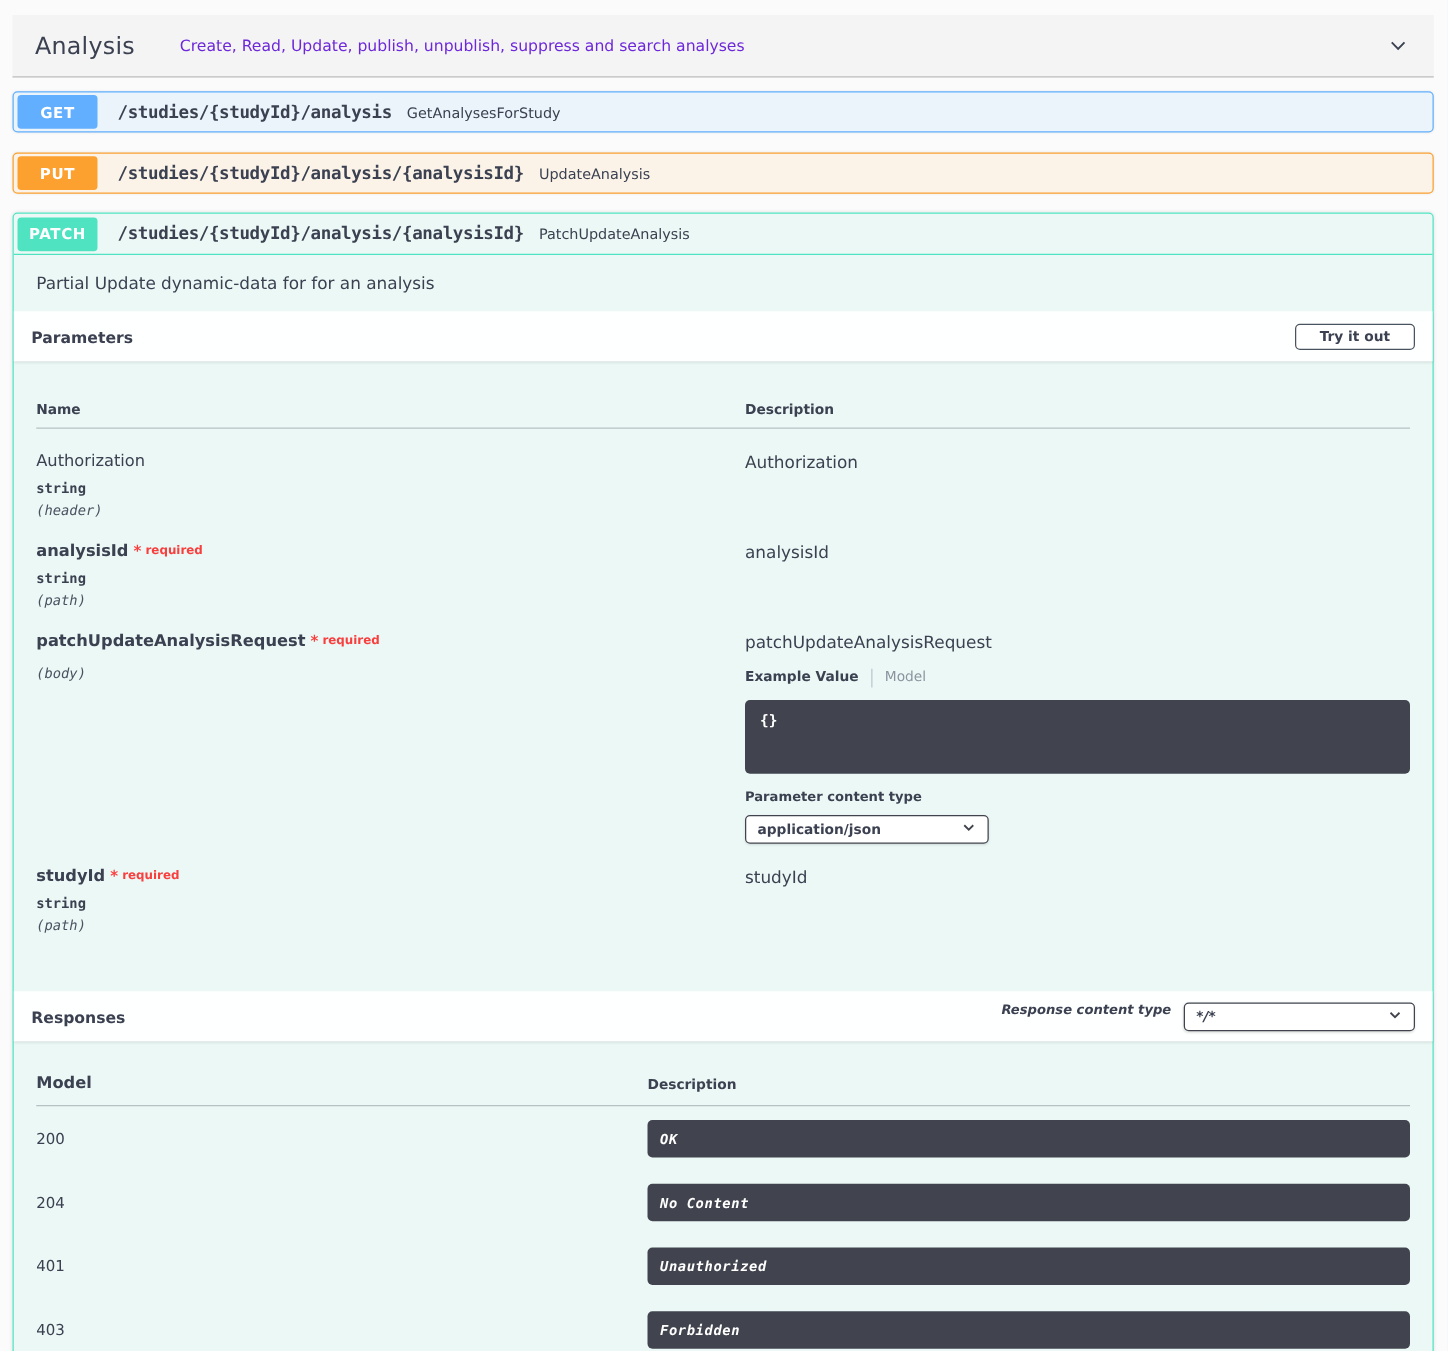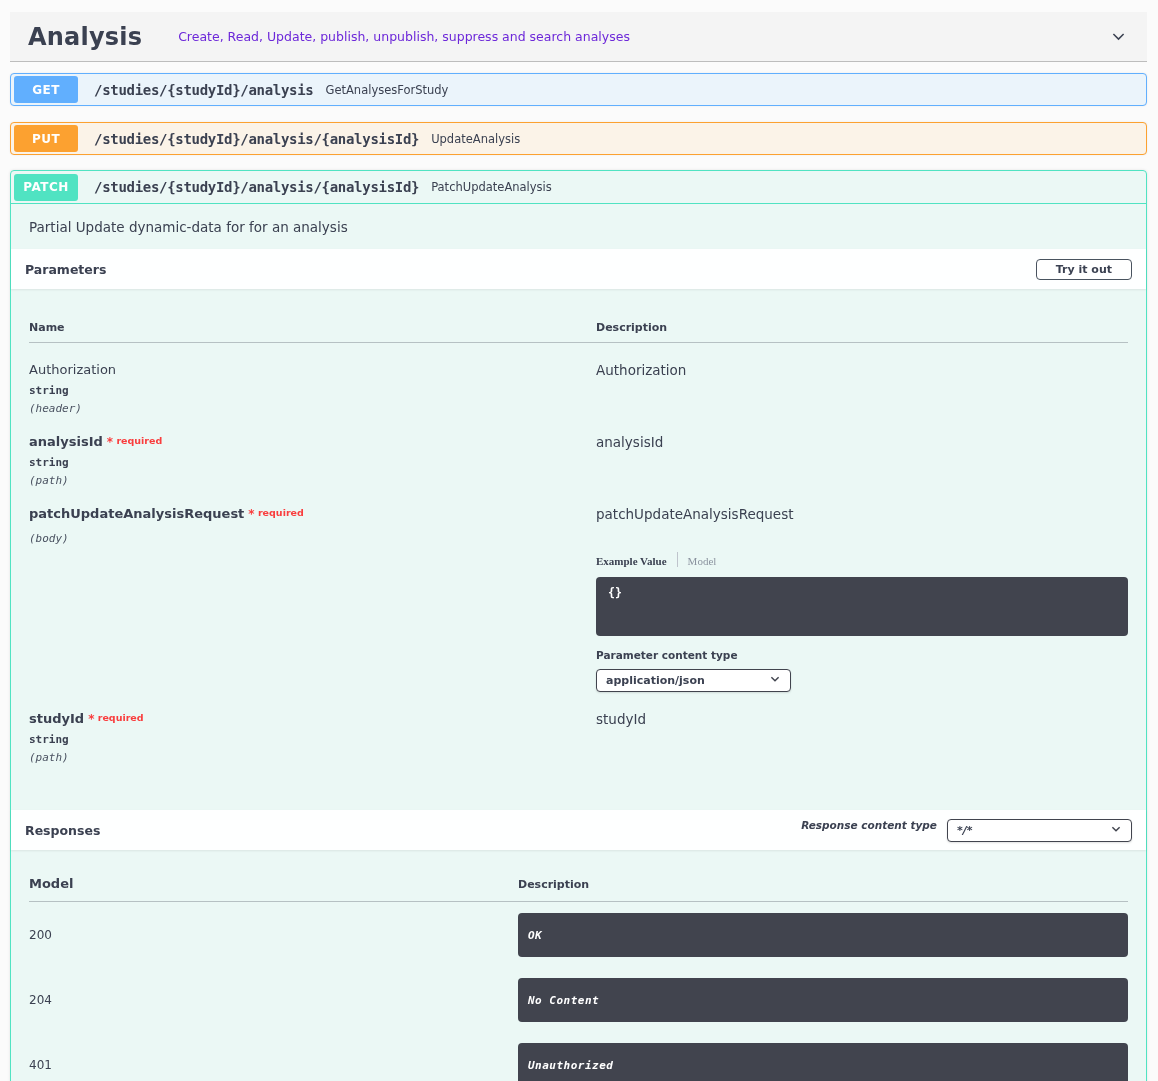--- a/index.html
+++ b/index.html
@@ -13,21 +13,21 @@
   }
   .page { padding:12px 11px 0 10px; }
 
   
   .tag-header {
     height:50px; background:#f4f4f4;
     border-bottom:1px solid #bdbdbd;
     display:flex; align-items:center; padding:0 20px 0 18px;
     cursor:pointer;
   }
-  .tag-title { font-size:24px; font-weight:bold; margin:0; letter-spacing:.2px; }
+  .tag-title { font-size:19px; font-weight:normal; margin:0; letter-spacing:.2px; }
   .tag-desc { margin-left:36px; font-size:12.5px; color:#6d28d9; }
   .tag-chevron { margin-left:auto; display:flex; }
 
   
   .opblock {
     display:flex; align-items:center;
     height:33px; border-radius:4px;
     border:1px solid; padding:0 10px 0 3px;
     margin-top:16px; cursor:pointer;
     box-shadow:0 0 2px rgba(0,0,0,.08);
@@ -96,21 +96,21 @@
     font-size:11px; font-weight:bold; margin-top:7px;
   }
   .ploc {
     font-family:"DejaVu Sans Mono","Liberation Mono",monospace;
     font-size:11px; font-style:italic; margin-top:5px; color:#4a5261;
   }
   .ploc.body-loc { margin-top:11px; }
   .pdesc { font-size:13.5px; }
 
   
-  .tabs { display:flex; align-items:flex-end; margin-top:30px;font-family:Liberation Serif, serif; }
+  .tabs { display:flex; align-items:flex-start; margin-top:13px; }
   .tab { font-size:11px; cursor:pointer; }
   .tab.active { font-weight:bold; color:#3b4151; }
   .tab-divider { width:1px; height:15px; background:#bfc4cc; margin:0 10px; }
   .tab.model { color:#8b939f; }
   .codeblock {
     margin-top:10px; height:59px; border-radius:4px;
     background:var(--c-dark,#41444e); color:#fff;
     font-family:"DejaVu Sans Mono","Liberation Mono",monospace;
     font-size:11.5px; font-weight:bold; padding:9px 12px;
   }
@@ -134,21 +134,21 @@
   .r-head {
     align-items:end; padding:12px 0 10px;
     border-bottom:1px solid rgba(59,65,81,.3);
   }
   .r-head .code-h { font-size:13px; font-weight:bold; }
   .r-head .desc-h { font-size:11px; font-weight:bold; }
   .resp-row { margin-top:21px; align-items:center; }
   .resp-row.first { margin-top:11px; }
   .resp-code { font-size:12px; align-self:center; }
   .resp-bar {
-    height:44px; border-radius:4px; background:var(--c-dark,#41444e);
+    height:30px; border-radius:4px; background:var(--c-dark,#41444e);
     display:flex; align-items:center; padding:0 10px;
     color:#fff; font-family:"DejaVu Sans Mono","Liberation Mono",monospace;
     font-size:11px; font-weight:bold; font-style:italic; letter-spacing:.5px;
   }
 </style>
 </head>
 <body>
 
 <div class="page">
 

